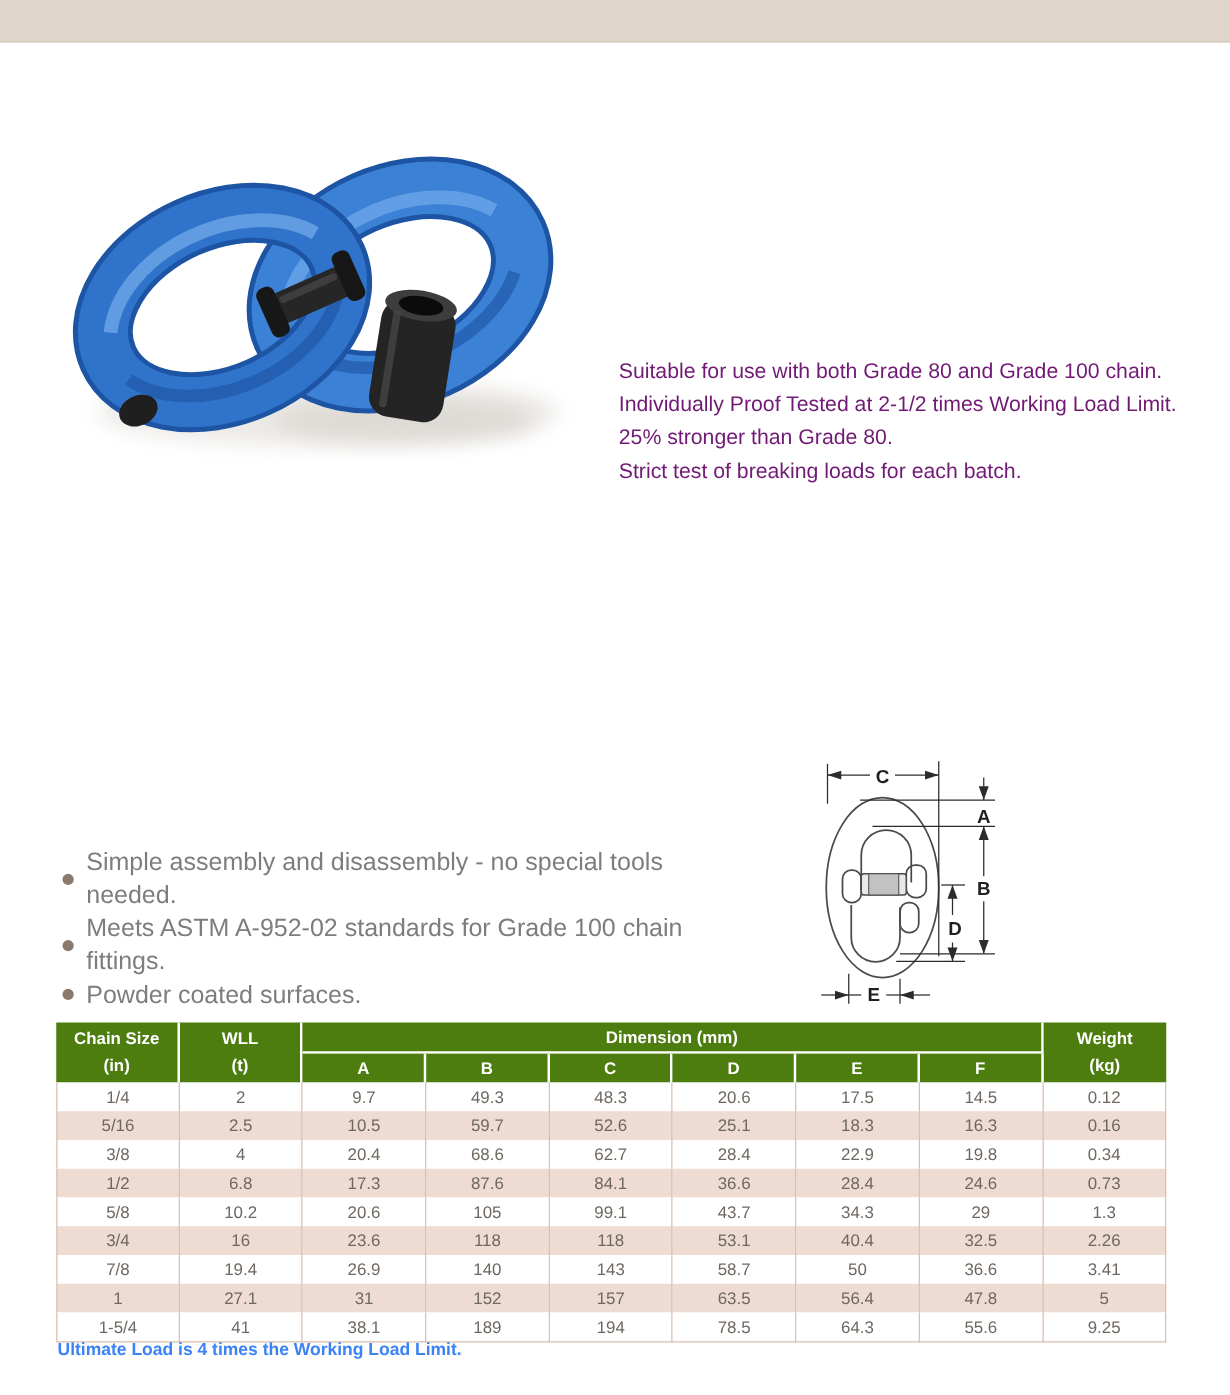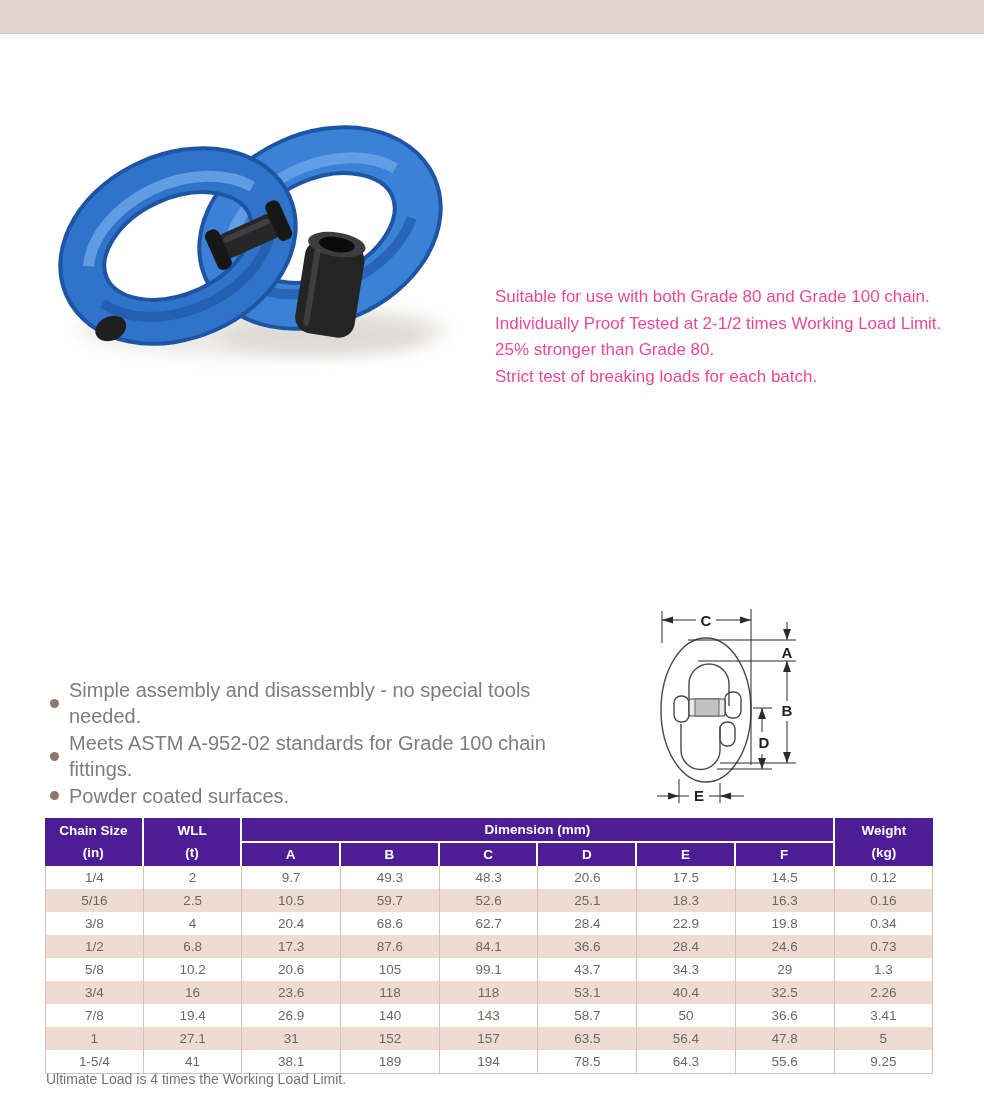--- a/index.html
+++ b/index.html
@@ -2,43 +2,43 @@
 <html><head>
 <meta charset="utf-8">
 <style>
   html,body{margin:0;padding:0;}
   body{
     width:984px;height:1116px;position:relative;background:#ffffff;
     font-family:"Liberation Sans",sans-serif;overflow:hidden;
   }
   .topbar{position:absolute;left:0;top:0;width:984px;height:33px;background:#e0d5ca;border-bottom:1px solid #d8cabd;}
   .photo{position:absolute;left:28px;top:86px;width:432px;height:288px;}
-  .intro{position:absolute;left:495px;top:284px;width:470px;font-size:17px;line-height:26.5px;color:#ec4899;}
+  .intro{position:absolute;left:495px;top:284px;width:470px;font-size:17px;line-height:26.5px;color:#701a75;}
   .diagram{position:absolute;left:632px;top:596px;width:220px;height:222px;}
   .features{position:absolute;left:50px;top:677px;width:540px;font-size:20px;line-height:26.4px;color:#7d7d7d;}
   .feature-item{display:flex;align-items:center;}
   .dot{width:9px;height:9px;border-radius:50%;background:#8a7a6d;margin-right:10px;flex:0 0 auto;}
   .spec{position:absolute;left:45px;top:818px;}
   table.spec-table{border-collapse:separate;border-spacing:0;table-layout:fixed;width:888px;font-size:13.5px;}
   table.spec-table th{
-    background:#4c1d95;color:#ffffff;font-weight:bold;height:23px;padding:0;
+    background:#4d7c0f;color:#ffffff;font-weight:bold;height:23px;padding:0;
     text-align:center;vertical-align:middle;border:0 solid #fff;border-right-width:2px;
   }
   table.spec-table th.group{border-bottom-width:2px;margin-top:15px;}
   table.spec-table th.no-r{border-right-width:0;margin-top:45px;}
   table.spec-table td{
     height:23px;padding:0;text-align:center;vertical-align:middle;color:#6e6861;
     border:0 solid #d9c0af;border-right-width:1px;
   }
   table.spec-table td:first-child{border-left-width:1px;}
   table.spec-table tbody tr:nth-child(even){background:#eedcd2;}
   table.spec-table tbody tr:nth-child(odd){background:#ffffff;}
   table.spec-table tbody tr:last-child td{border-bottom-width:1px;}
   .two-line div{line-height:22px;}
-  .footnote{position:absolute;left:46px;top:1071px;font-size:14px;color:#737373;}
+  .footnote{position:absolute;left:46px;top:1071px;font-size:14px;color:#3b82f6;font-weight:bold;}
   svg text.dim{font-family:"Liberation Sans",sans-serif;font-size:15px;font-weight:700;fill:#1f1f1f;text-anchor:middle;}
   .dline{stroke:#2b2b2b;stroke-width:1;}
   .shape{stroke:#4a4a4a;stroke-width:1.4;fill:none;}
 </style>
 </head>
 <body>
 
 <div class="topbar"></div>
 
 <div class="photo">

